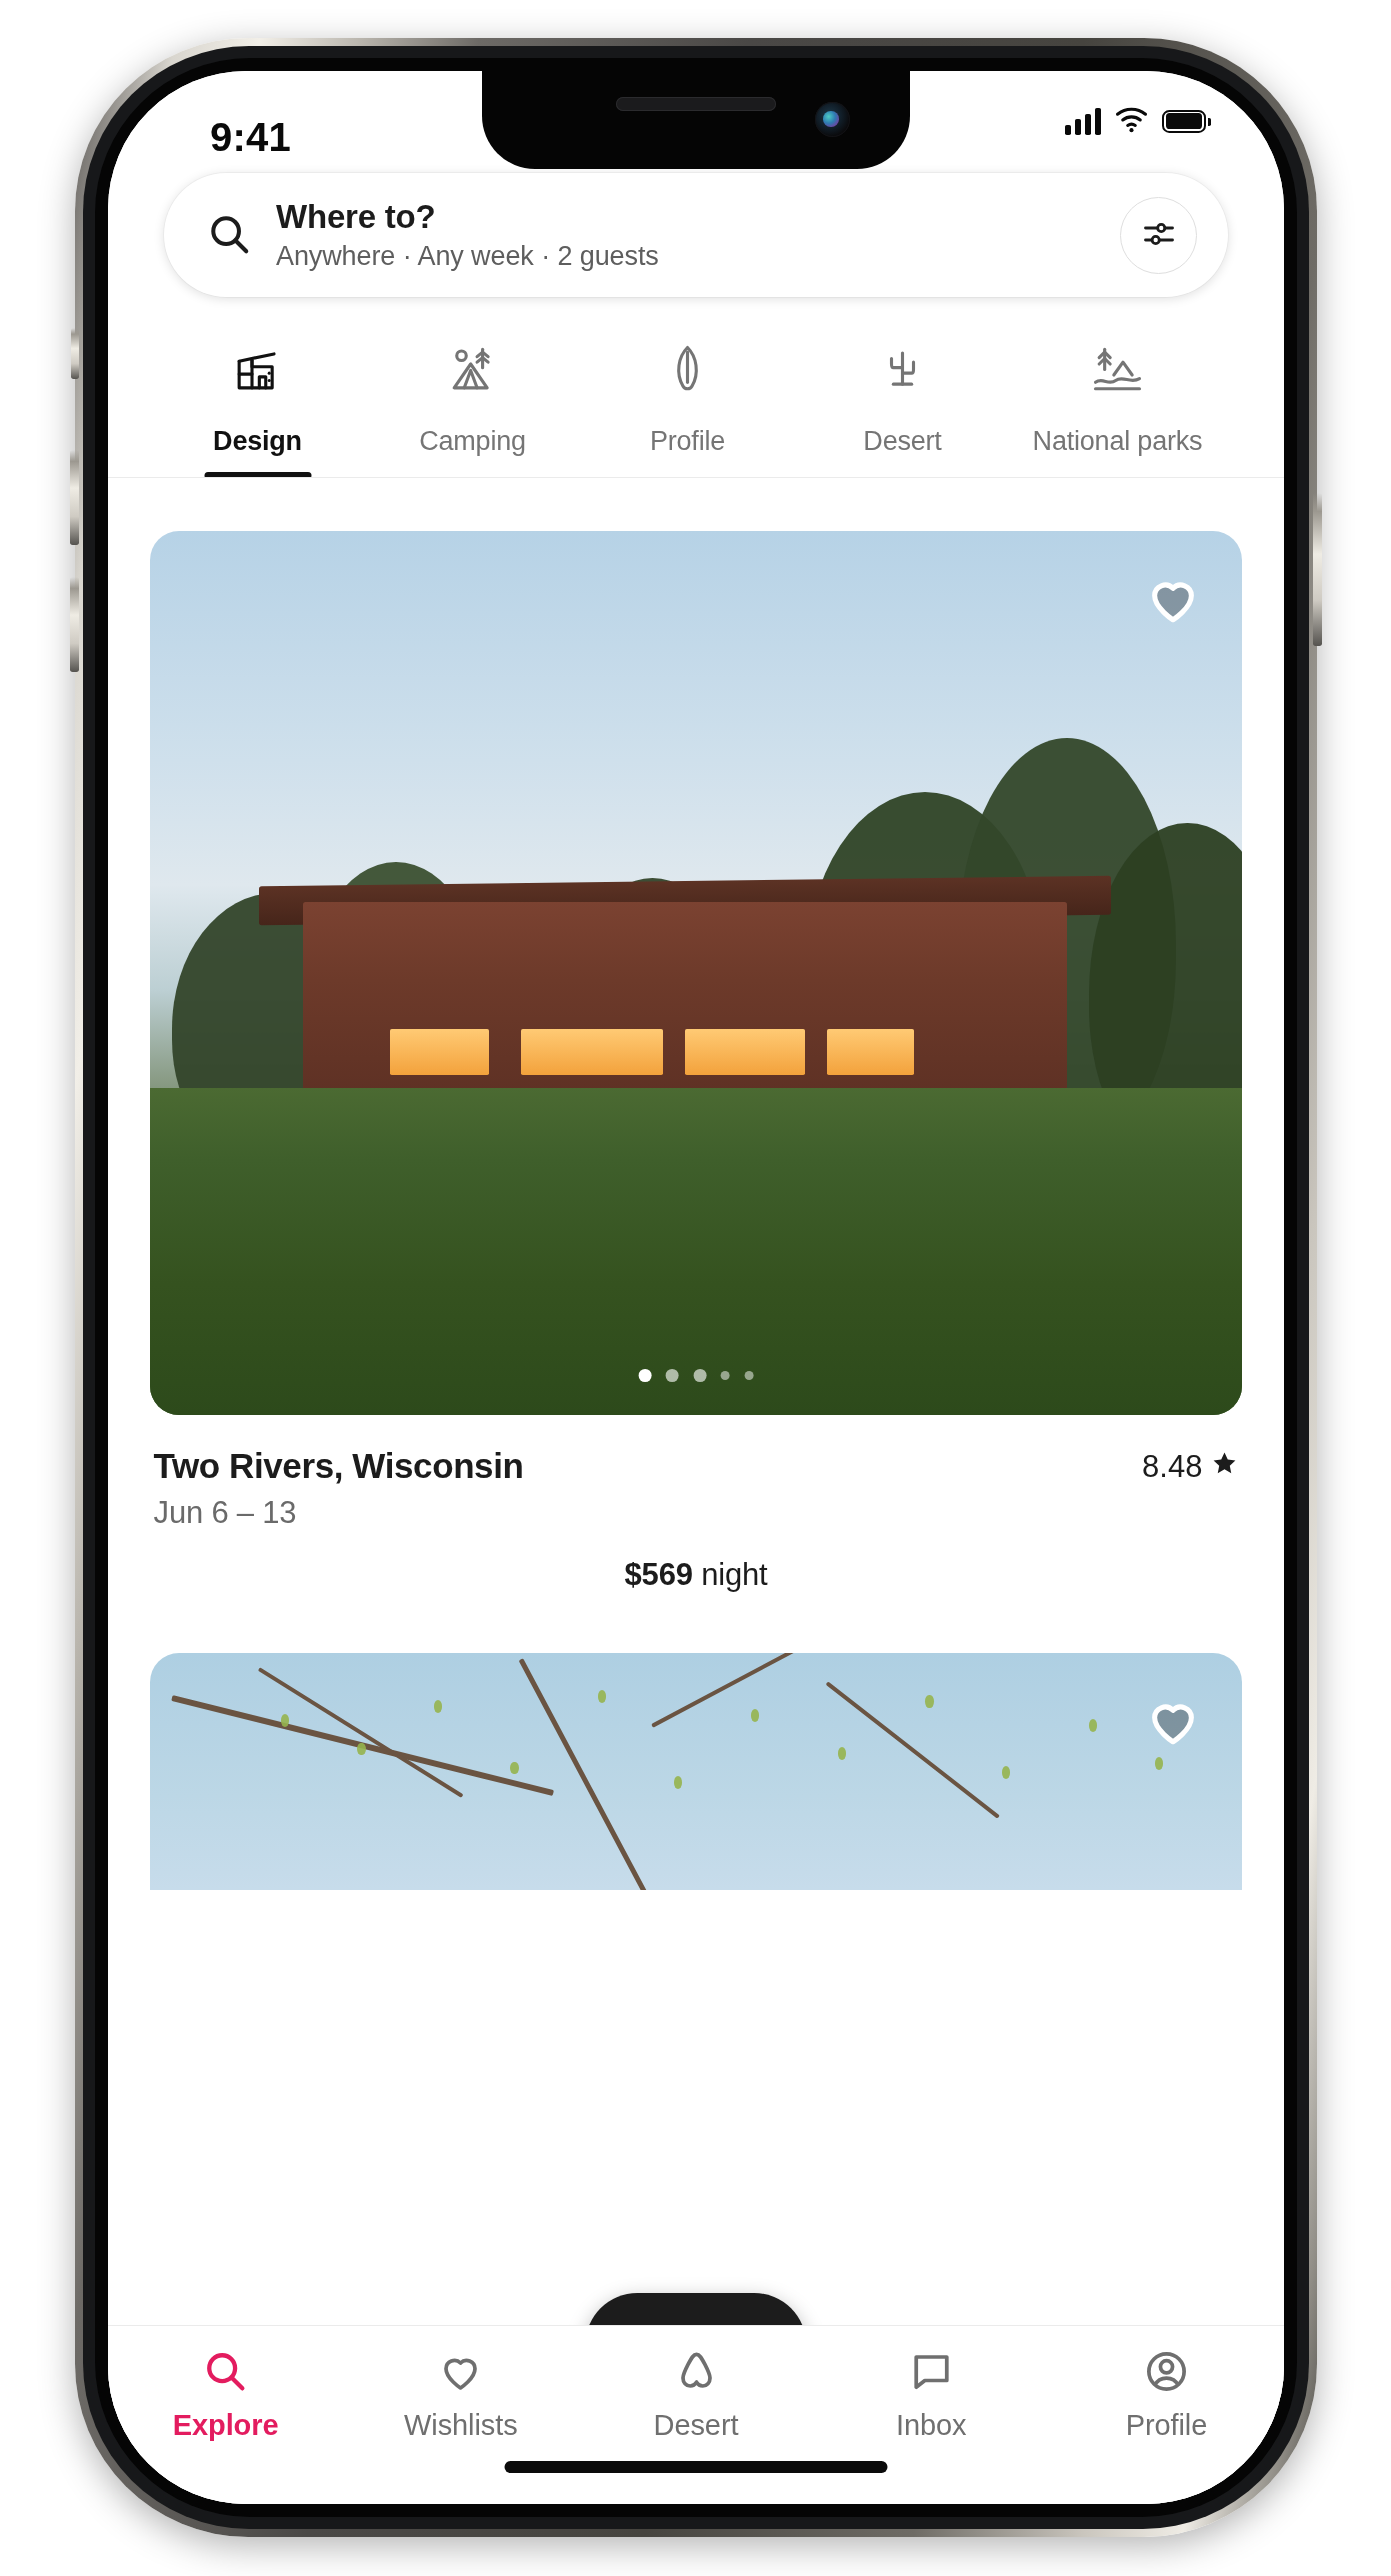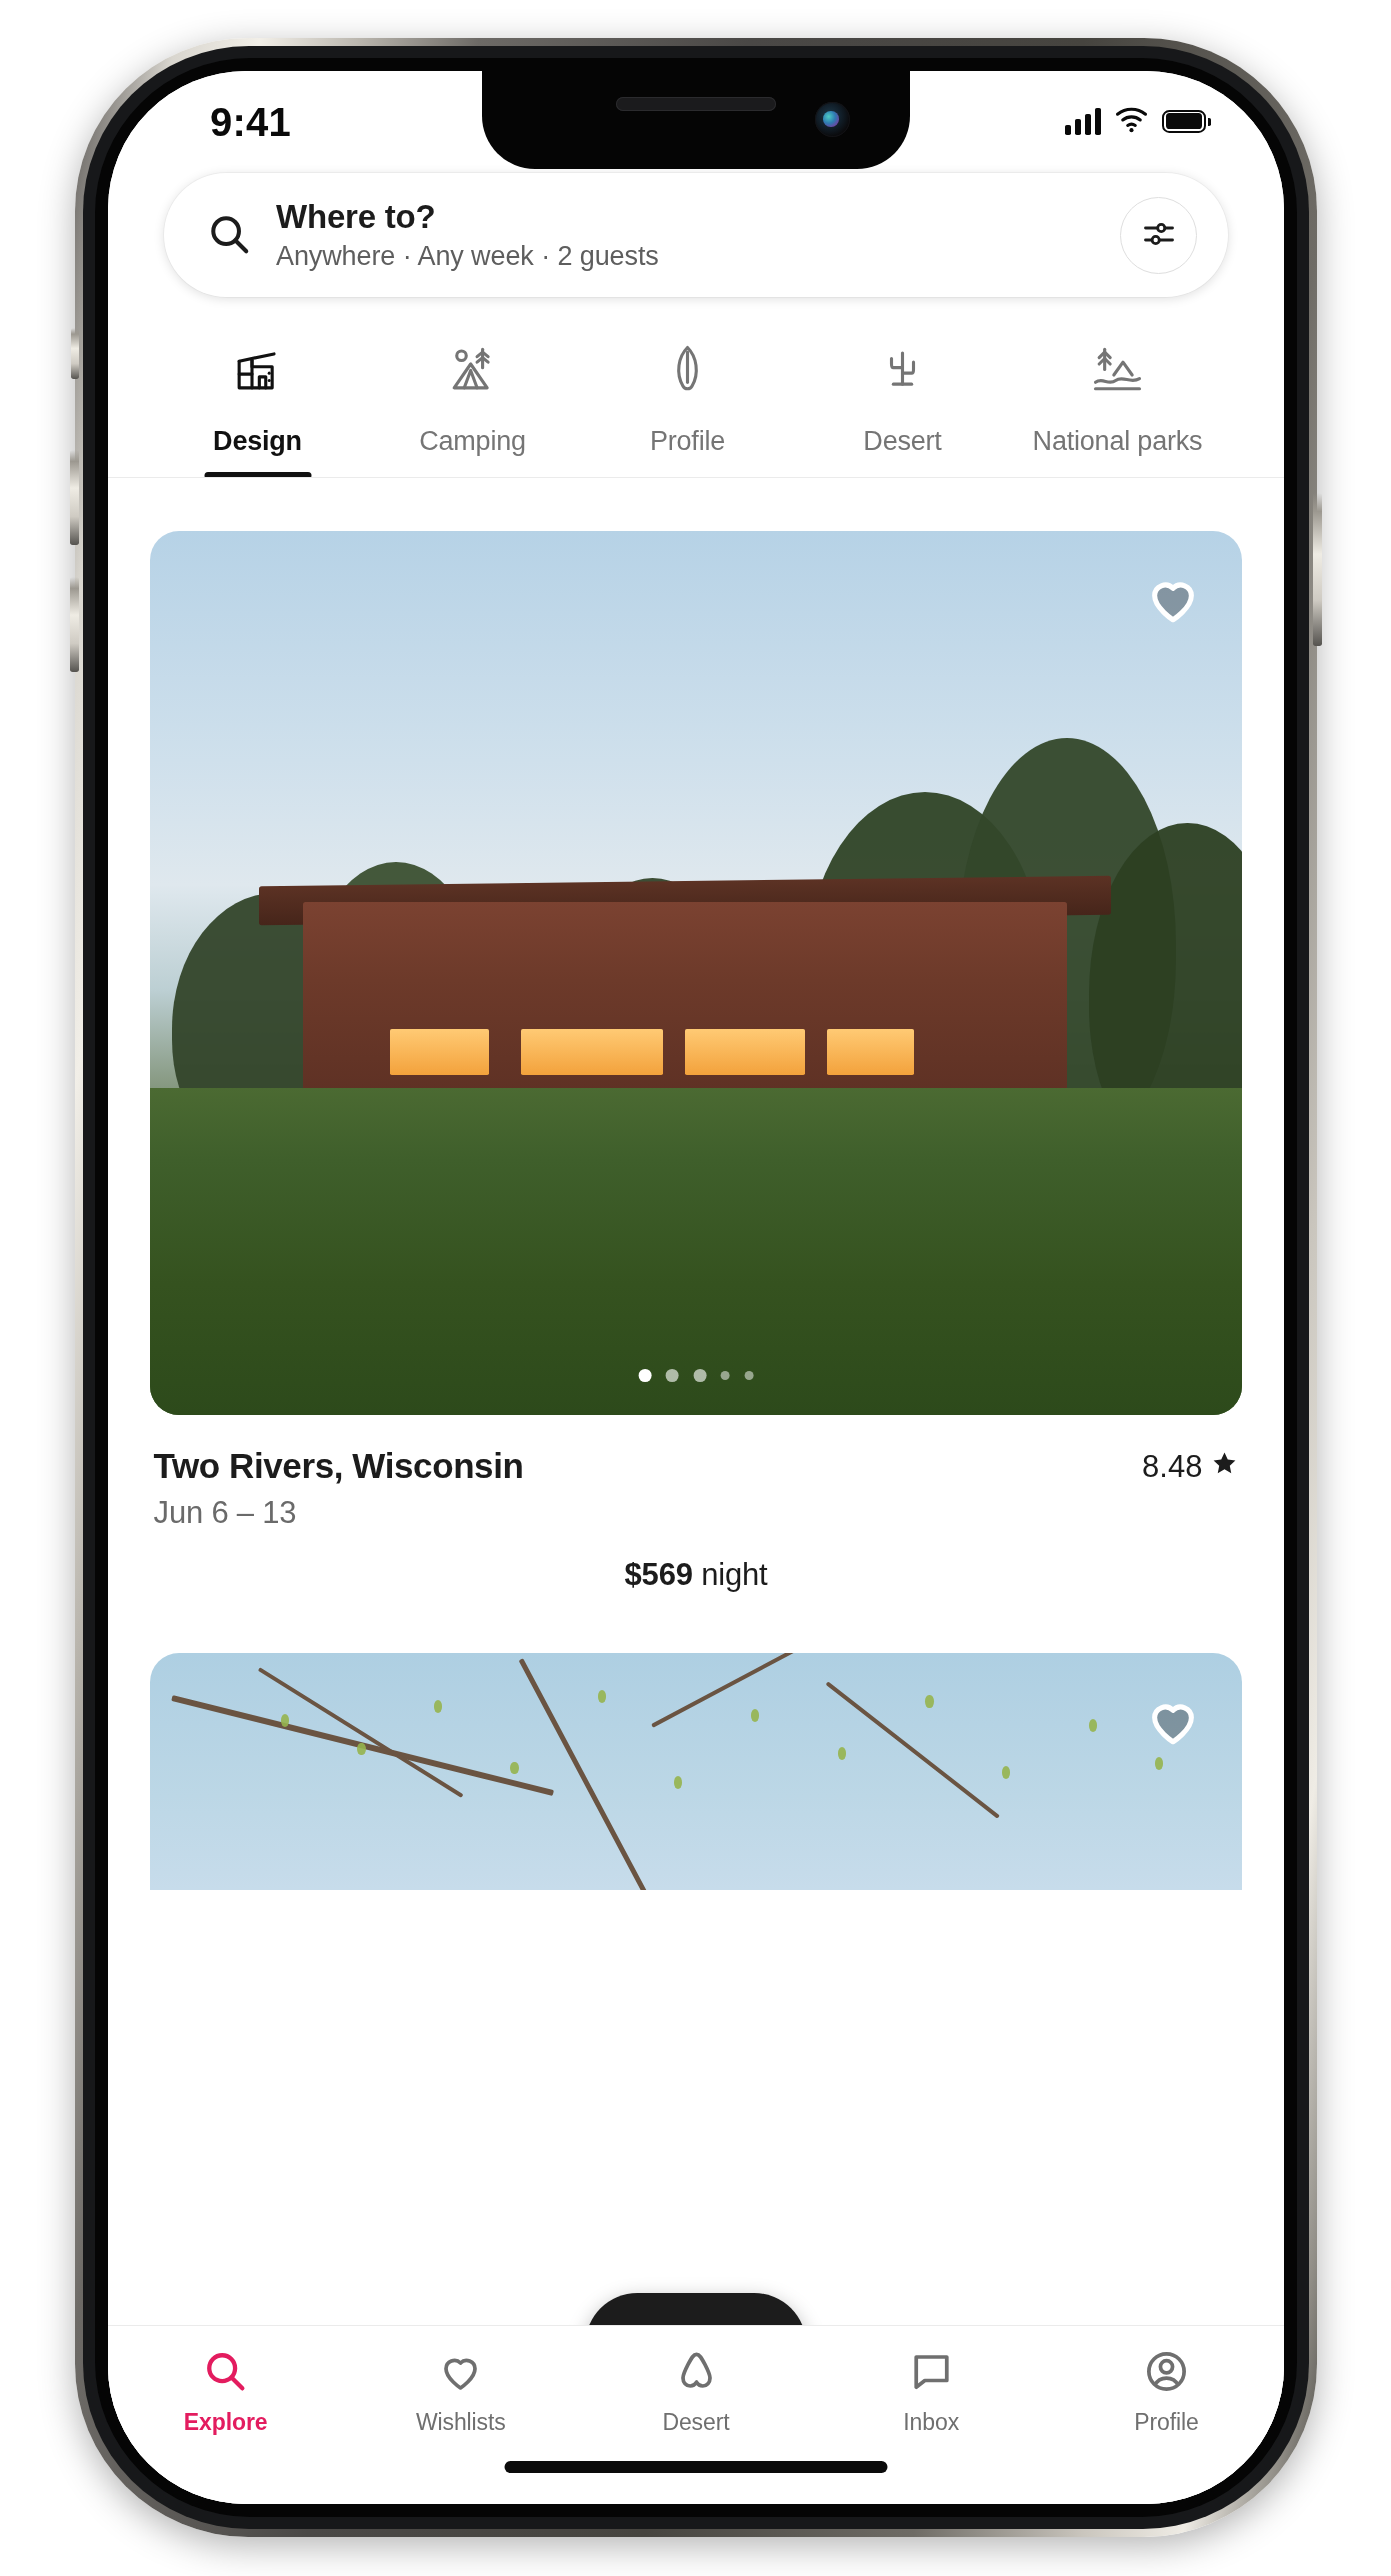--- a/index.html
+++ b/index.html
@@ -57,21 +57,21 @@
   }
   .frontcam::after{
     content:""; position:absolute; left:8.2px; top:9px; width:15.5px; height:15.5px; border-radius:50%;
     background:radial-gradient(circle at 35% 35%, #4fd3c9 0%, #2f7fb8 45%, #6d4aa8 75%, #0d0d10 100%);
     opacity:.95;
   }
 
   
   .statusbar{ position:absolute; left:0; top:0; width:100%; height:98px; z-index:35; }
   .sb-time{
-    position:absolute; left:102px; top:29px; font-size:40px; font-weight:700;
+    position:absolute; left:102px; top:44px; font-size:40px; font-weight:700;
     letter-spacing:0.2px; color:#0a0a0a;
   }
   .sb-right{ position:absolute; right:78px; top:35px; display:flex; align-items:center; gap:12.8px; }
   .sig{ display:flex; align-items:flex-end; gap:3.6px; height:27px; }
   .sig i{ width:6.4px; background:#0a0a0a; border-radius:1.8px; display:block; }
   .sig i:nth-child(1){height:10px;} .sig i:nth-child(2){height:15.5px;}
   .sig i:nth-child(3){height:21px;} .sig i:nth-child(4){height:26.4px;}
   .batt{
     width:44px; height:23px; border:2.7px solid #0a0a0a; border-radius:7.3px; position:relative;
   }
@@ -164,21 +164,21 @@
     box-shadow:0 5.5px 20px rgba(0,0,0,.28);
   }
   .map-pill .t{ font-size:33px; font-weight:700; letter-spacing:-0.2px;}
 
   
   .tabbar{
     border-top:1.8px solid #ebebeb; background:#fff; height:179px;
     display:flex; align-items:flex-start; padding-top:22px; z-index:25;
   }
   .tab{ flex:1; display:flex; flex-direction:column; align-items:center; gap:11px; }
-  .tab .tl{ font-size:23px; color:#6f6f6f; letter-spacing:-0.1px;}
+  .tab .tl{ font-size:29px; color:#6f6f6f; letter-spacing:-0.1px;}
   .tab.active .tl{ color:#E31C5F; font-weight:700; }
 
   .homebar{
     position:absolute; left:50%; transform:translateX(-50%); bottom:31px;
     width:383px; height:12px; border-radius:6.4px; background:#0b0b0b; z-index:45;
   }
 </style>
 </head>
 <body>
 

